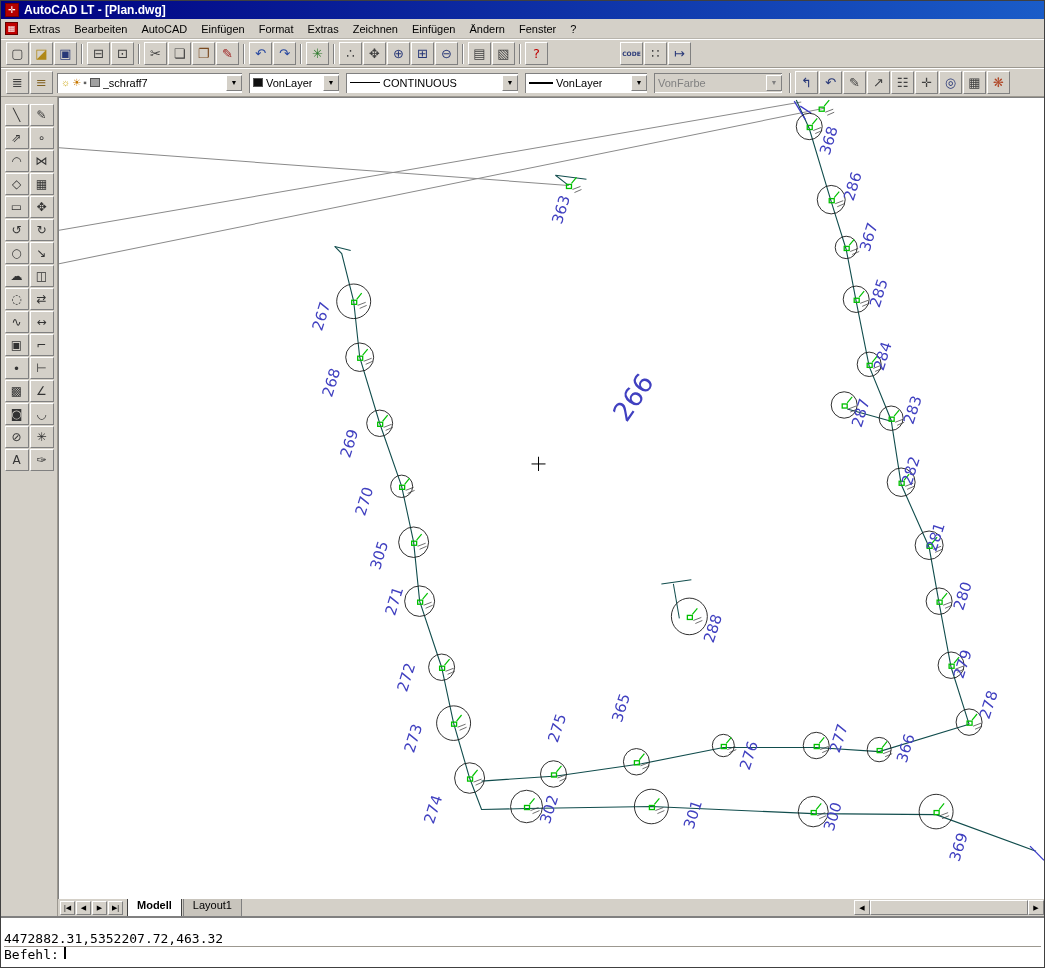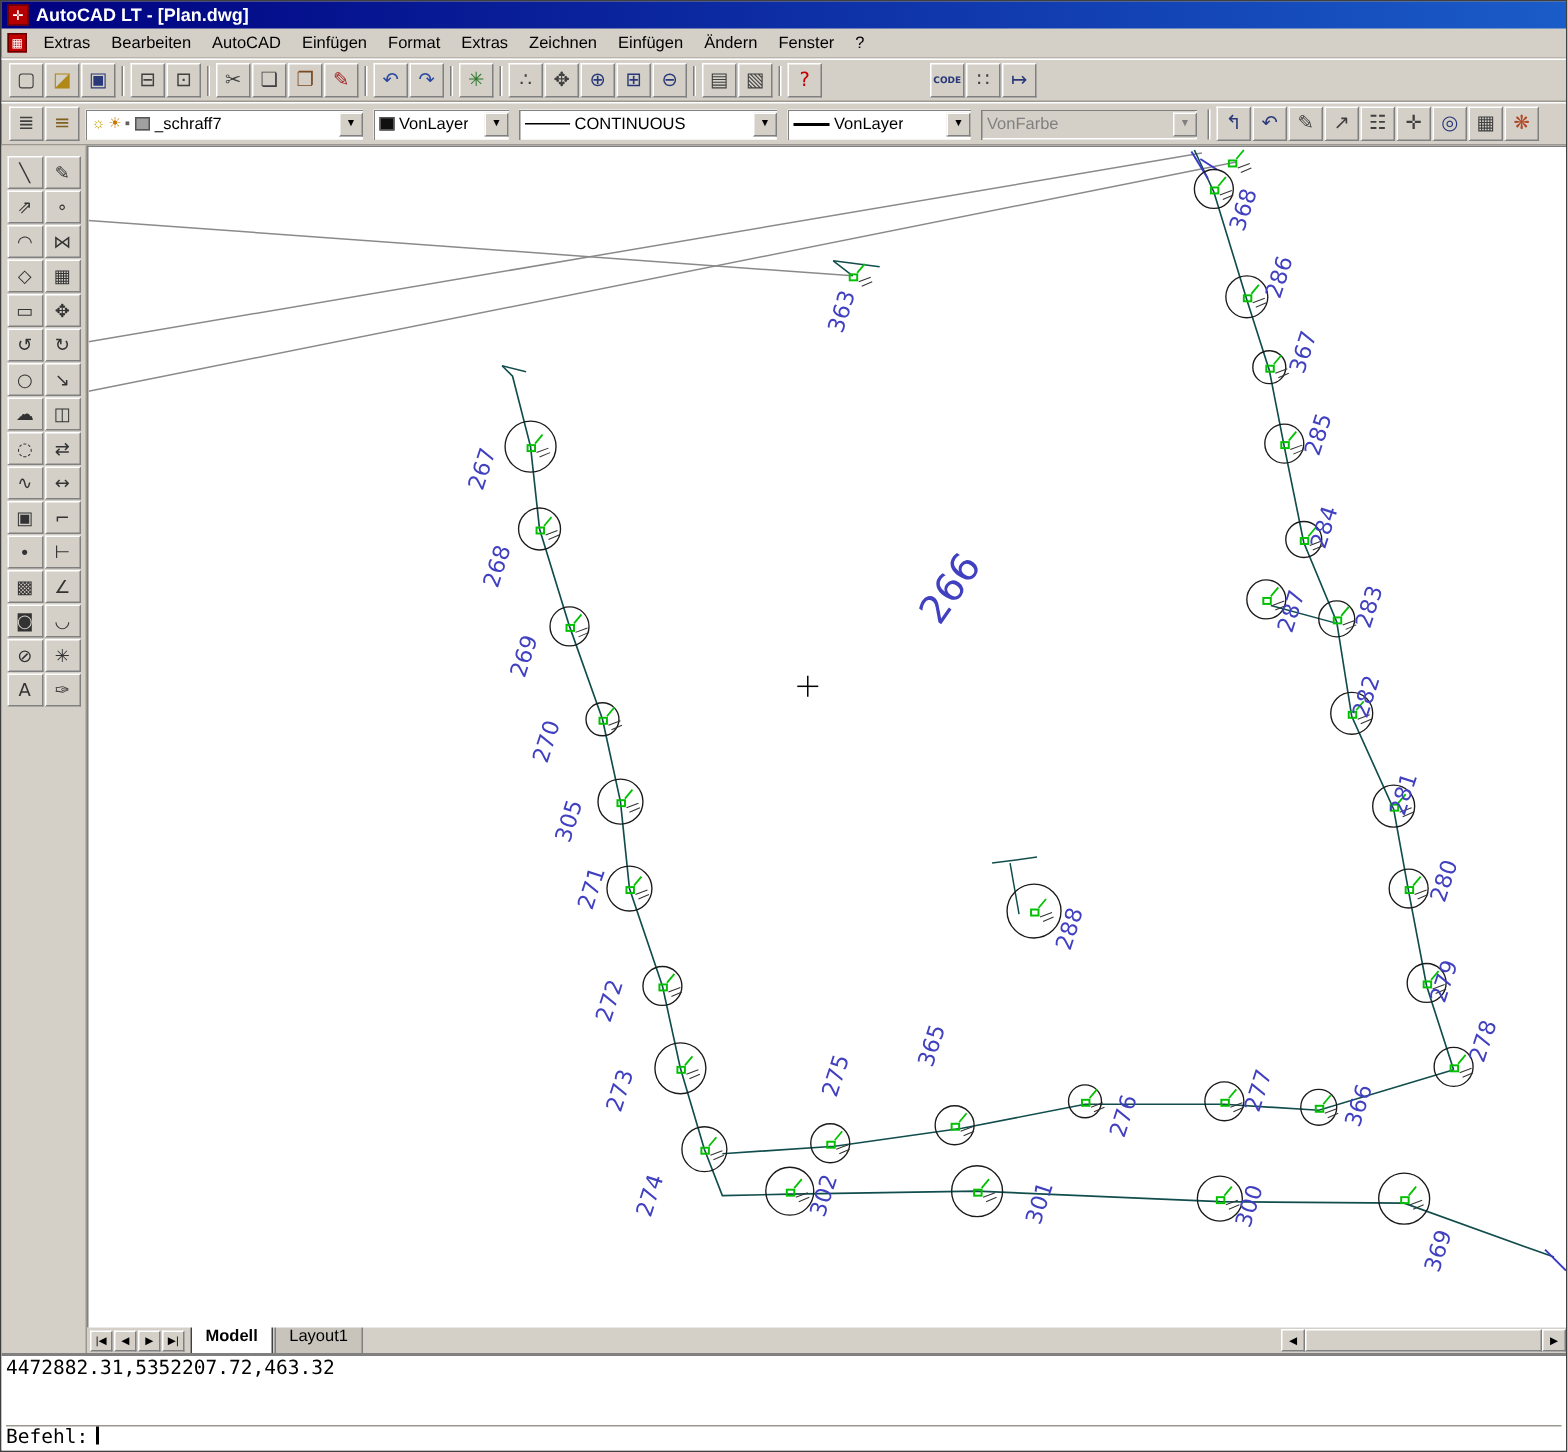--- a/index.html
+++ b/index.html
@@ -40,21 +40,21 @@
   .canvas svg{position:absolute;left:0;top:0;width:100%;height:100%}
   
   .tabbar{height:17px;flex:none;background:#d4d0c8;display:flex;align-items:center;padding-left:2px}
   .tabnav{width:15px;height:14px;background:#d4d0c8;border:1px solid;border-color:#fff #808080 #808080 #fff;font-size:7px;display:flex;align-items:center;justify-content:center;padding:0;flex:none}
   .tab{padding:1px 9px 7px;border:1px solid #808080;border-bottom:none;background:#c8c4bc;margin-left:1px;font-size:11px;cursor:default;flex:none}
   .tab.active{background:#fff;font-weight:bold;border-color:#404040}
   .hscroll{margin-left:auto;width:190px;height:15px;display:flex;background:#ece9e2;flex:none}
   .sbtn{width:16px;height:15px;background:#d4d0c8;border:1px solid;border-color:#fff #808080 #808080 #fff;font-size:7px;display:flex;align-items:center;justify-content:center;padding:0;flex:none}
   .hthumb{flex:1;background:#d4d0c8;border:1px solid;border-color:#fff #808080 #808080 #fff}
   
-  .command{height:65px;flex:none;background:#fff;border-top:2px solid #808080;font-family:"DejaVu Sans Mono","Liberation Mono",monospace;font-size:13px;padding:1px 3px;display:flex;flex-direction:column}
+  .command{height:51px;flex:none;background:#fff;border-top:2px solid #808080;font-family:"DejaVu Sans Mono","Liberation Mono",monospace;font-size:13px;padding:13px 3px;display:flex;flex-direction:column}
   .cmdline{line-height:15px;white-space:pre}
   .promptrow{margin-top:auto;border-top:1px solid #9c9890;display:flex;align-items:flex-start;line-height:16px}
   .caret{width:2px;height:12px;background:#000;margin-left:5px}
 </style>
 </head>
 <body>
 
 <div class="window">
 
   <div class="titlebar">
@@ -191,21 +191,21 @@
       <span class="cval">CONTINUOUS</span>
       <span class="arrowbtn">▼</span>
     </div>
 
     <div class="combo" style="width:122px">
       <span class="lwprev"></span>
       <span class="cval">VonLayer</span>
       <span class="arrowbtn">▼</span>
     </div>
 
-    <div class="combo disabled" style="width:144px">
+    <div class="combo disabled" style="width:128px">
       <span class="cval">VonFarbe</span>
       <span class="arrowbtn">▼</span>
     </div>
 
     <span class="tbsep"></span>
     <span style="display:flex;gap:1px">
         <button class="tbtn">
           <span class="glyph" style="color: rgb(40, 56, 120);">↰</span>
         </button>
         <button class="tbtn">

